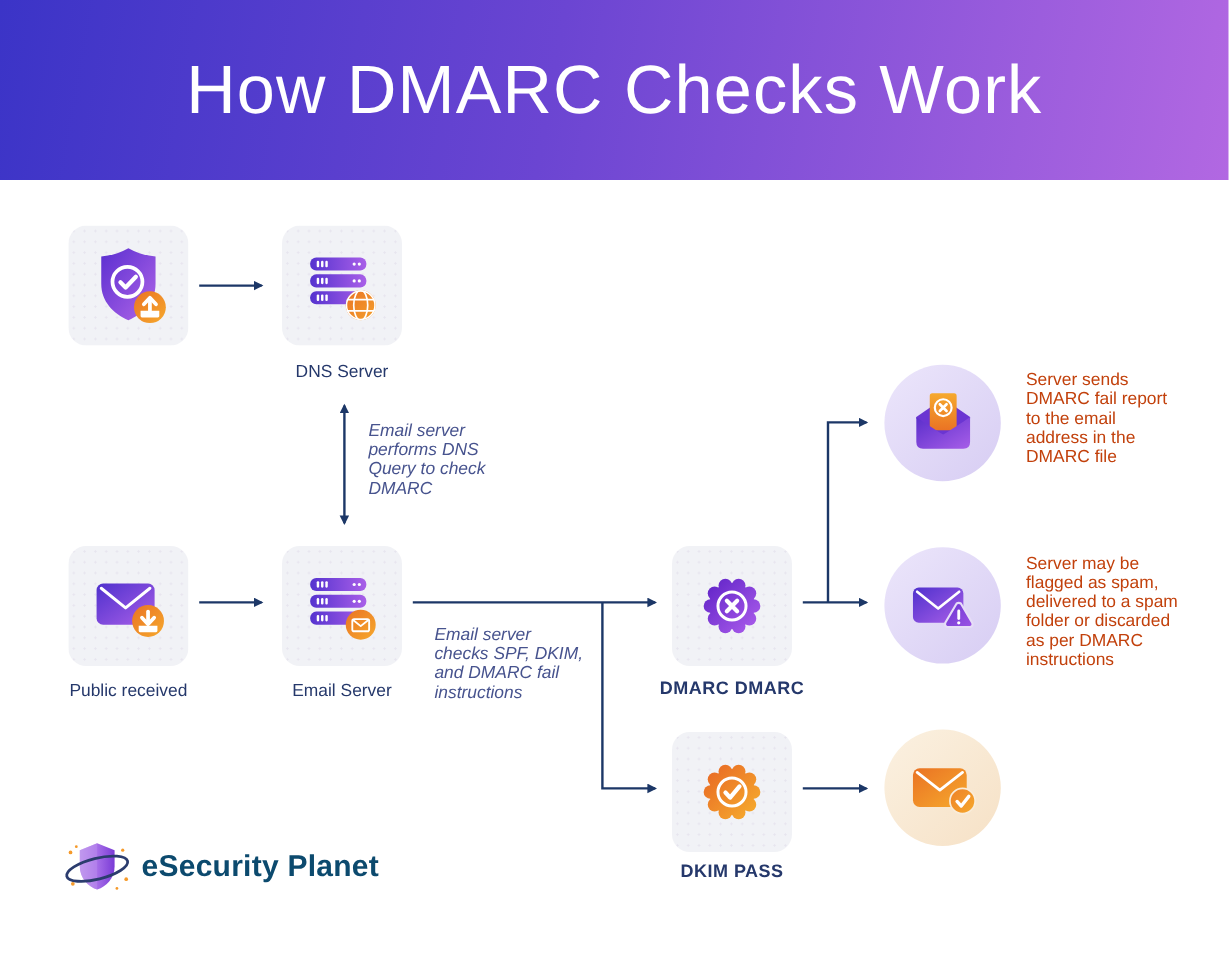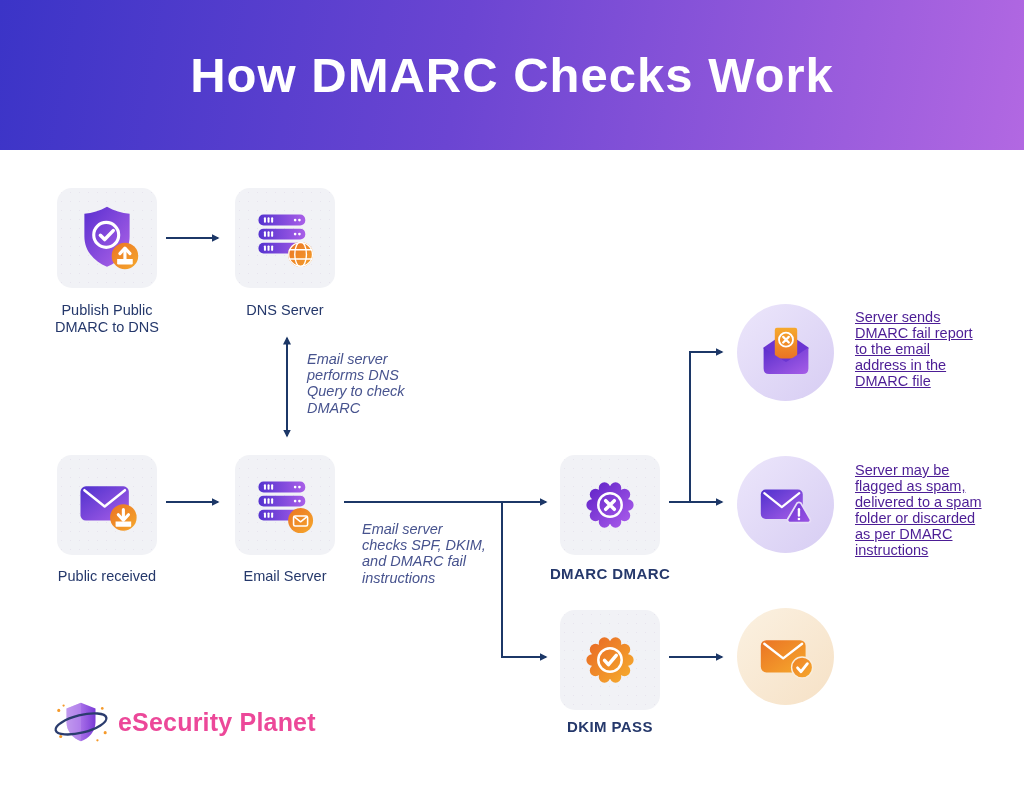--- a/index.html
+++ b/index.html
@@ -2,43 +2,43 @@
 <html><head>
 <meta charset="utf-8">
 <style>
   html,body{margin:0;padding:0;background:#ffffff;}
   .canvas{position:relative;width:1024px;height:794px;background:#ffffff;overflow:hidden;
           font-family:"Liberation Sans",sans-serif;}
   
   .header{position:absolute;left:0;top:0;width:1024px;height:150px;
           background:linear-gradient(100deg,#3b34c7 0%,#6b45d2 45%,#b268e2 100%);
           display:flex;align-items:center;justify-content:center;}
-  .header h1{margin:0;color:#ffffff;font-size:49px;font-weight:700;letter-spacing:1px;}
+  .header h1{margin:0;color:#ffffff;font-size:57px;font-weight:400;letter-spacing:1px;}
   
   .connectors{position:absolute;left:0;top:0;width:1024px;height:794px;pointer-events:none;}
   .conn{stroke:#1c3767;stroke-width:2;fill:none;}
   .node{position:absolute;width:100px;height:100px;border-radius:15px;background:#f1f2f6;
         background-image:radial-gradient(#e7e4ee 0.8px,transparent 0.9px);background-size:9px 9px;
         display:flex;align-items:center;justify-content:center;}
   .node svg{width:78px;height:78px;}
   .nlabel{position:absolute;width:160px;text-align:center;color:#25386b;font-size:14.5px;
           line-height:1.2;white-space:pre-line;}
   .nlabel.bold{font-weight:700;letter-spacing:.4px;font-size:15px;}
   .annot{position:absolute;color:#47538e;font-size:14.5px;font-style:italic;line-height:1.12;
          white-space:pre-line;}
   .bigcircle{position:absolute;width:97px;height:97px;border-radius:50%;
              display:flex;align-items:center;justify-content:center;}
   .bigcircle.lav{background:linear-gradient(135deg,#ece6fb 0%,#d7cdf3 100%);}
   .bigcircle.peach{background:linear-gradient(135deg,#fbf1e1 0%,#f6e1c6 100%);}
   .bigcircle svg{width:70px;height:70px;}
-  .otext{position:absolute;width:170px;color:#4c1d95;font-size:14.5px;line-height:1.1;
-         white-space:pre-line;text-decoration:underline;}
+  .otext{position:absolute;width:170px;color:#c2410c;font-size:14.5px;line-height:1.1;
+         white-space:pre-line;}
   
   .logo{position:absolute;left:52px;top:697px;display:flex;align-items:center;gap:8px;}
-  .logo .word{color:#ec4899;font-size:25px;font-weight:700;letter-spacing:.2px;}
+  .logo .word{color:#0c4a6e;font-size:25px;font-weight:700;letter-spacing:.2px;}
 </style>
 </head>
 <body>
 
 <div class="canvas">
 
   <div class="header">
     <h1>How DMARC Checks Work</h1>
   </div>
 
@@ -72,22 +72,20 @@
       </defs>
       <path d="M50 10 C59 15 69 18 79 19 L79 48 C79 67 66 80 50 87 C34 80 21 67 21 48 L21 19 C31 18 41 15 50 10 Z" fill="url(#gP1)"></path>
       <circle cx="49" cy="46" r="16" fill="none" stroke="#ffffff" stroke-width="4"></circle>
       <path d="M41.5 46.5 L47 52 L58 40.5" fill="none" stroke="#ffffff" stroke-width="4.5" stroke-linecap="round" stroke-linejoin="round"></path>
       <circle cx="73" cy="73" r="17" fill="url(#gO1)"></circle>
       <path d="M73 78 V64" stroke="#ffffff" stroke-width="4" stroke-linecap="round"></path>
       <path d="M66.5 70 L73 63 L79.5 70" fill="none" stroke="#ffffff" stroke-width="4" stroke-linecap="round" stroke-linejoin="round"></path>
       <path d="M63 77 h20 v5.5 q0 1.5 -1.5 1.5 h-17 q-1.5 0 -1.5 -1.5 Z" fill="#ffffff"></path>
     </svg>
   </div>
-  <div class="nlabel" style="left:27px;top:302px;">Publish Public
-DMARC to DNS</div>
 
   <div class="node" style="left:235px;top:188px;">
     <svg viewBox="0 0 100 100">
       <defs>
         <linearGradient id="gP2" x1="0" y1="0" x2="1" y2="0">
           <stop offset="0" stop-color="#5533cf"></stop>
             <stop offset="1" stop-color="#a95fe8"></stop>
         </linearGradient>
         <linearGradient id="gO2" x1="0" y1="0" x2="1" y2="1">
           <stop offset="0" stop-color="#ea7324"></stop>

